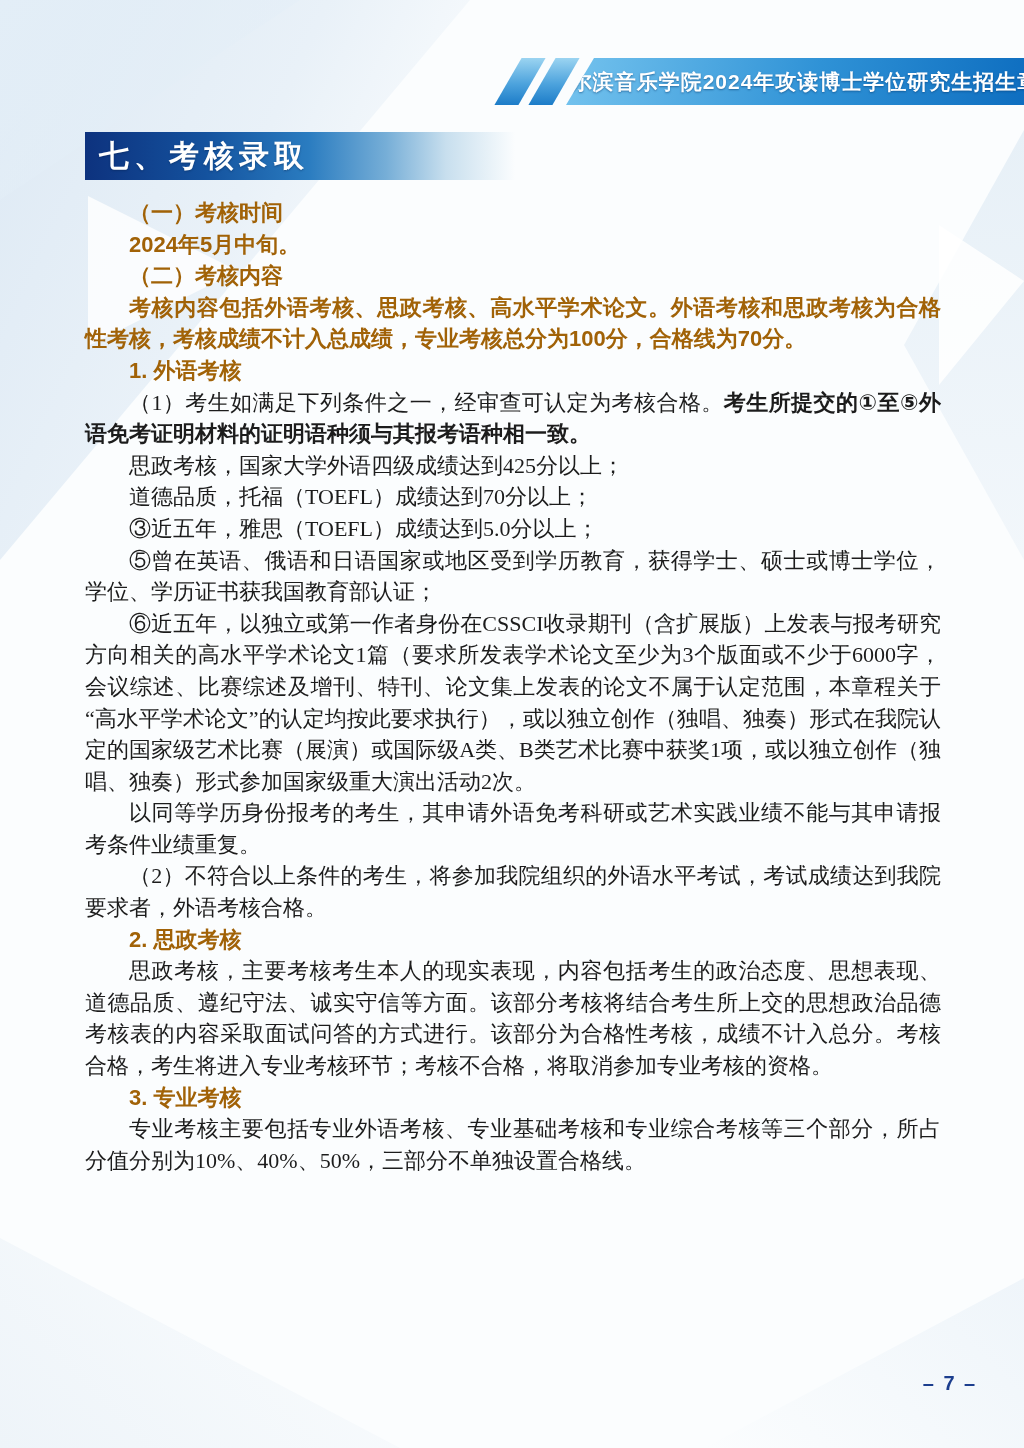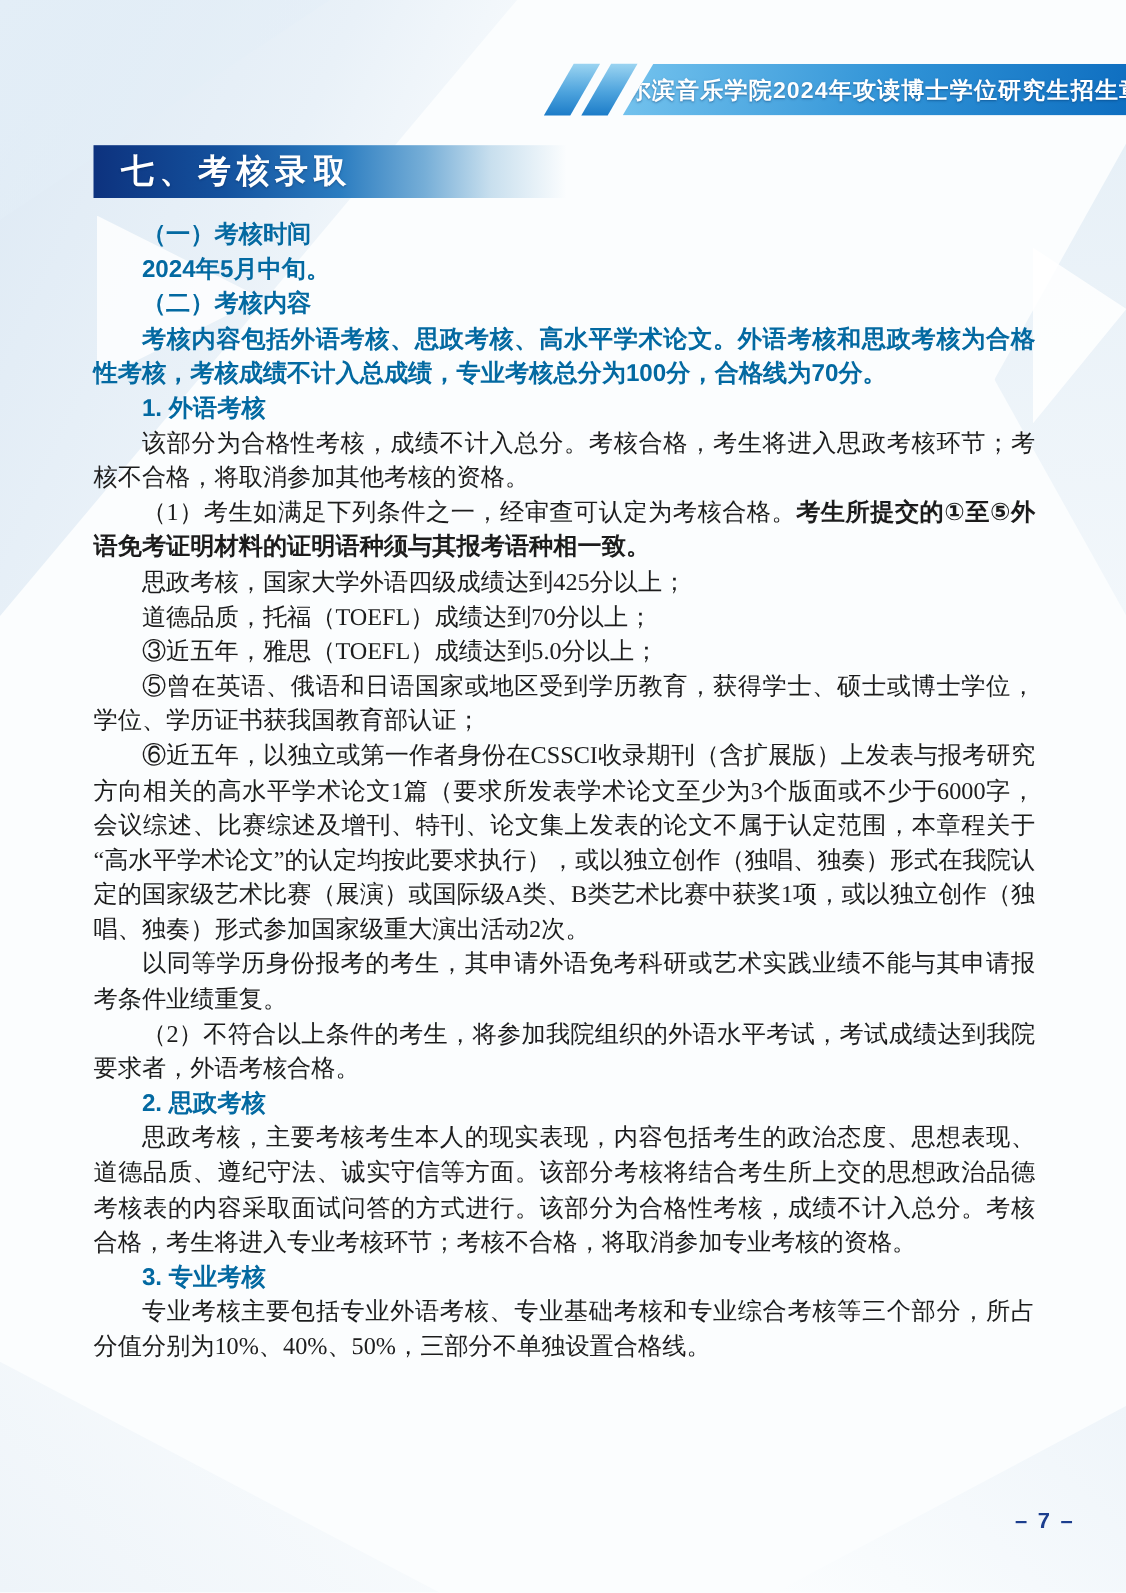--- a/index.html
+++ b/index.html
@@ -74,37 +74,37 @@
 
   
   .section-bar {
     position: absolute; left: 85px; top: 132px; width: 430px; height: 48px;
     background: linear-gradient(90deg,
       #0d327e 0%, #14529e 28%, #2a7cc0 52%, #76aed7 70%,
       #c8dfee 84%, rgba(251,253,254,0) 100%);
   }
   .section-bar span {
     font-family: "Liberation Sans", "DejaVu Sans", sans-serif;
-    display: block; line-height: 48px; padding-left: 25px;
+    display: block; line-height: 48px; padding-left: 14px;
     font-weight: bold; font-size: 30px; color: #ffffff; letter-spacing: 5px;
     text-shadow: 0 1px 2px rgba(4, 30, 70, .4);
     white-space: nowrap;
   }
 
   
   .doc-body {
     position: absolute; left: 85px; top: 197px; width: 856px;
     font-size: 22px; line-height: 31.6px; color: #1c1c1c;
     text-align: justify;
   }
   .doc-body p { margin: 0; text-indent: 2em; }
   .doc-body .h {
     font-weight: bold;
     font-family: "Liberation Sans", "DejaVu Sans", sans-serif;
-    color: #0369a1;
+    color: #a16207;
   }
   .doc-body .b {
     font-weight: bold;
     font-family: "Liberation Sans", "DejaVu Sans", sans-serif;
   }
 
   
   .page-number {
     position: absolute; left: 900px; top: 1372px; width: 100px;
     text-align: center;
@@ -135,21 +135,20 @@
   <div class="section-bar">
     <span>七、考核录取</span>
   </div>
 
   <div class="doc-body">
     <p class="h">（一）考核时间</p>
     <p class="h">2024年5月中旬。</p>
     <p class="h">（二）考核内容</p>
     <p class="h">考核内容包括外语考核、思政考核、高水平学术论文。外语考核和思政考核为合格性考核，考核成绩不计入总成绩，专业考核总分为100分，合格线为70分。</p>
     <p class="h">1. 外语考核</p>
-    <p>该部分为合格性考核，成绩不计入总分。考核合格，考生将进入思政考核环节；考核不合格，将取消参加其他考核的资格。</p>
     <p><span>（1）考生如满足下列条件之一，经审查可认定为考核合格。</span><span class="b">考生所提交的①至⑤外语免考证明材料的证明语种须与其报考语种相一致。</span></p>
     <p>思政考核，国家大学外语四级成绩达到425分以上；</p>
     <p>道德品质，托福（TOEFL）成绩达到70分以上；</p>
     <p>③近五年，雅思（TOEFL）成绩达到5.0分以上；</p>
     <p>⑤曾在英语、俄语和日语国家或地区受到学历教育，获得学士、硕士或博士学位，学位、学历证书获我国教育部认证；</p>
     <p>⑥近五年，以独立或第一作者身份在CSSCI收录期刊（含扩展版）上发表与报考研究方向相关的高水平学术论文1篇（要求所发表学术论文至少为3个版面或不少于6000字，会议综述、比赛综述及增刊、特刊、论文集上发表的论文不属于认定范围，本章程关于“高水平学术论文”的认定均按此要求执行），或以独立创作（独唱、独奏）形式在我院认定的国家级艺术比赛（展演）或国际级A类、B类艺术比赛中获奖1项，或以独立创作（独唱、独奏）形式参加国家级重大演出活动2次。</p>
     <p>以同等学历身份报考的考生，其申请外语免考科研或艺术实践业绩不能与其申请报考条件业绩重复。</p>
     <p>（2）不符合以上条件的考生，将参加我院组织的外语水平考试，考试成绩达到我院要求者，外语考核合格。</p>
     <p class="h">2. 思政考核</p>
     <p>思政考核，主要考核考生本人的现实表现，内容包括考生的政治态度、思想表现、道德品质、遵纪守法、诚实守信等方面。该部分考核将结合考生所上交的思想政治品德考核表的内容采取面试问答的方式进行。该部分为合格性考核，成绩不计入总分。考核合格，考生将进入专业考核环节；考核不合格，将取消参加专业考核的资格。</p>

